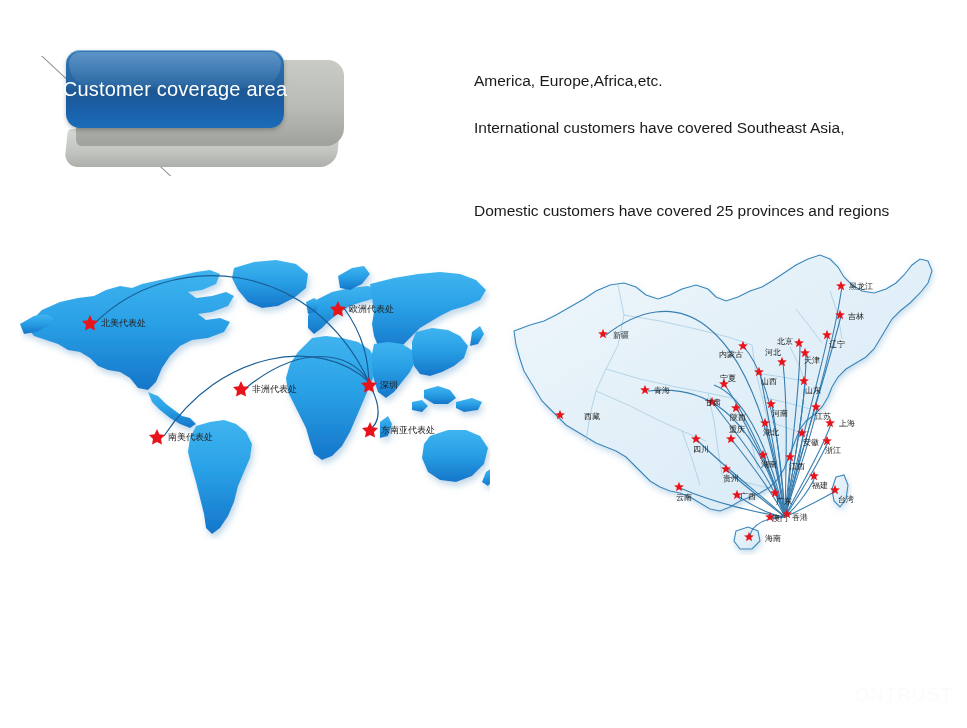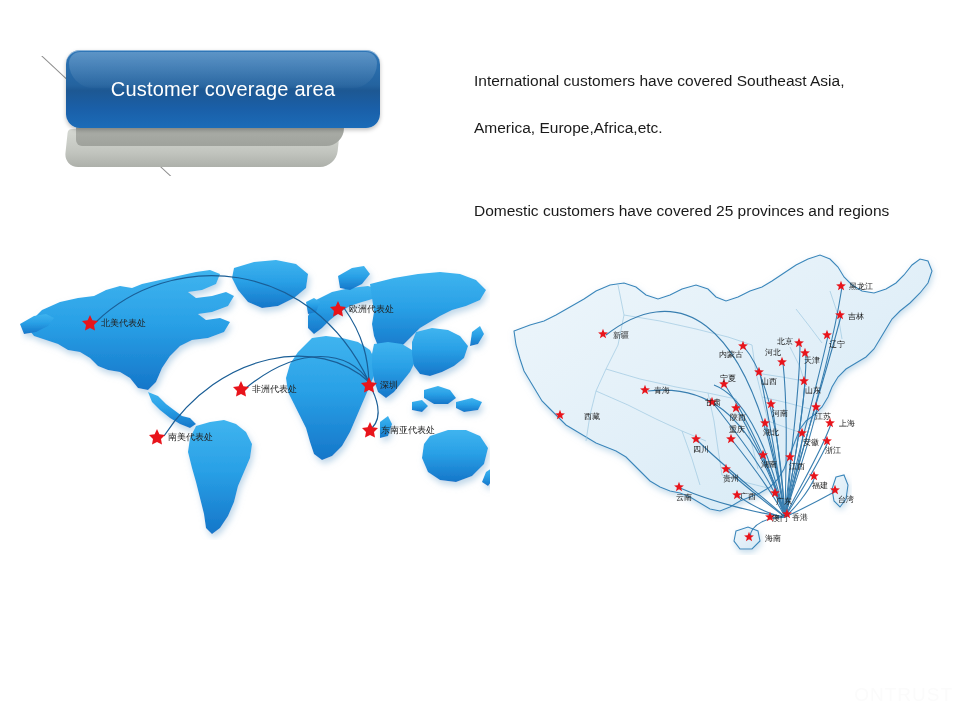--- a/index.html
+++ b/index.html
@@ -28,21 +28,21 @@
     border-radius:16px 16px 18px 6px;
     filter:blur(.2px);
   }
   .title-shadow2{
     position:absolute;left:26px;top:95px;width:272px;height:38px;
     background:linear-gradient(180deg,#d6d9d3 0%,#c2c5bf 60%,#adb0aa 100%);
     border-radius:4px 14px 16px 14px;
     transform:skewX(-6deg);
   }
   .title-btn{
-    position:absolute;left:26px;top:16px;width:314px;height:78px;
+    position:absolute;left:26px;top:16px;width:218px;height:78px;
     border-radius:14px;
     background:linear-gradient(180deg,#2f77b8 0%,#24639f 45%,#1d5893 52%,#1a5fa8 75%,#1b6cb8 100%);
     box-shadow:inset 0 1px 0 rgba(255,255,255,.45),0 2px 4px rgba(0,0,0,.25);
     display:flex;align-items:center;justify-content:center;
   }
   .title-btn:before{
     content:"";position:absolute;left:3px;right:3px;top:2px;height:36px;
     border-radius:12px 12px 26px 26px;
     background:linear-gradient(180deg,rgba(255,255,255,.22),rgba(255,255,255,.02));
     pointer-events:none;
@@ -85,22 +85,22 @@
   <div class="title-wrap">
     <div class="title-diag"></div>
     <div class="title-shadow2"></div>
     <div class="title-shadow"></div>
     <div class="title-btn">
       <span class="title-text">Customer coverage area</span>
     </div>
   </div>
 
   <div class="intro">
+    <p>America, Europe,Africa,etc.</p>
     <p>International customers have covered Southeast Asia,</p>
-    <p>America, Europe,Africa,etc.</p>
     <div class="gap"></div>
     <p>Domestic customers have covered 25 provinces and regions</p>
   </div>
 
   <div class="map world-map">
     <svg viewBox="0 0 470 300" xmlns="http://www.w3.org/2000/svg">
       <defs>
         <linearGradient id="wg" x1="0" y1="0" x2="0" y2="1">
           <stop offset="0%" stop-color="#3fb4ef"></stop>
           <stop offset="45%" stop-color="#29a0e6"></stop>

